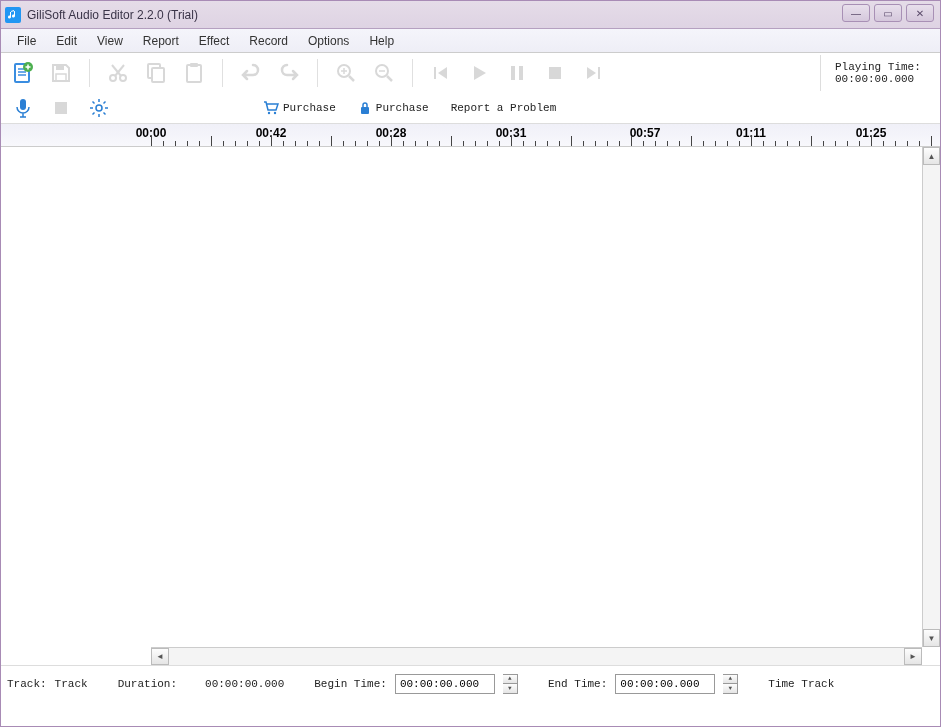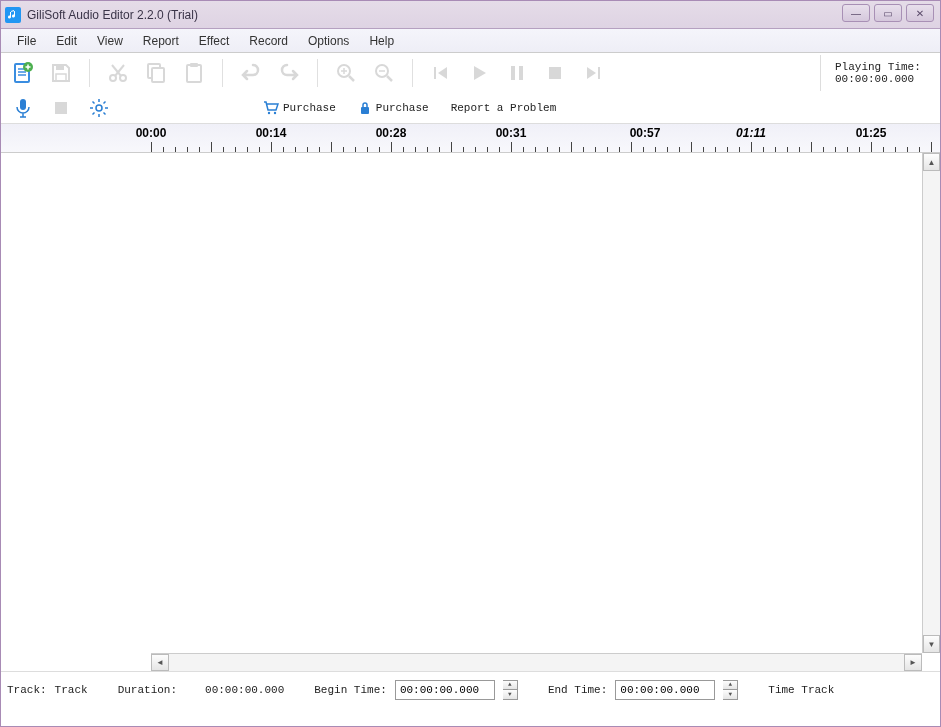--- a/index.html
+++ b/index.html
@@ -120,21 +120,21 @@
   display: flex;
   align-items: center;
   gap: 4px;
   font-family: "Courier New", monospace;
   font-size: 11px;
   color: #222;
   cursor: pointer;
   padding: 2px 4px;
 }
 .timeline {
-  height: 30px;
+  height: 24px;
   background: linear-gradient(to bottom, #f0f0f8, #f8f8fc);
   border-top: 1px solid #ddd;
   border-bottom: 1px solid #ccc;
   position: relative;
   padding-left: 96px;
   overflow: hidden;
 }
 .tl-label {
   position: absolute;
   top: 2px;
@@ -417,25 +417,25 @@
     <span>Purchase</span>
   </div>
   <div class="link-btn">
     <span>Report a Problem</span>
   </div>
 </div>
 
 <div class="timeline">
   <div id="tl-labels">
       <div class="tl-label" style="left: 150px;">00:00</div>
-      <div class="tl-label" style="left: 270px;">00:14</div>
+      <div class="tl-label" style="left: 270px;">00:42</div>
       <div class="tl-label" style="left: 390px;">00:28</div>
       <div class="tl-label" style="left: 510px;">00:31</div>
       <div class="tl-label" style="left: 644px;">00:57</div>
-      <div class="tl-label" style="left: 750px; font-style: italic;">01:11</div>
+      <div class="tl-label" style="left: 750px;">01:11</div>
       <div class="tl-label" style="left: 870px;">01:25</div>
     </div>
   <div class="tl-ticks" id="tl-ticks">
       <div class="tick major" style="left: 20px;"></div>
       <div class="tick minor" style="left: 32px;"></div>
       <div class="tick minor" style="left: 44px;"></div>
       <div class="tick minor" style="left: 56px;"></div>
       <div class="tick minor" style="left: 68px;"></div>
       <div class="tick major" style="left: 80px;"></div>
       <div class="tick minor" style="left: 92px;"></div>

